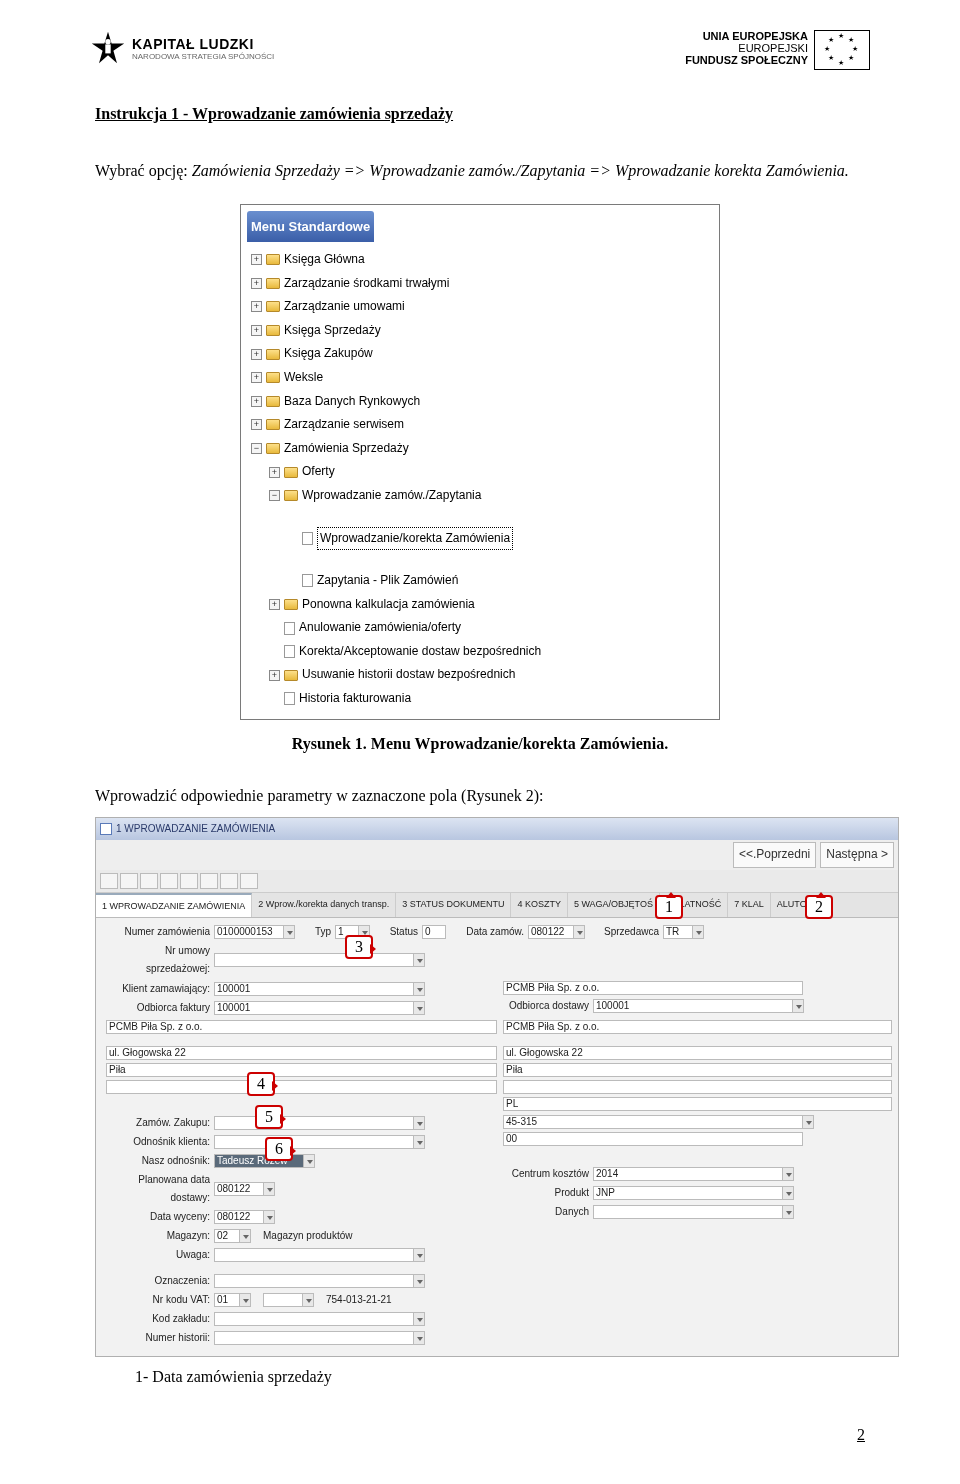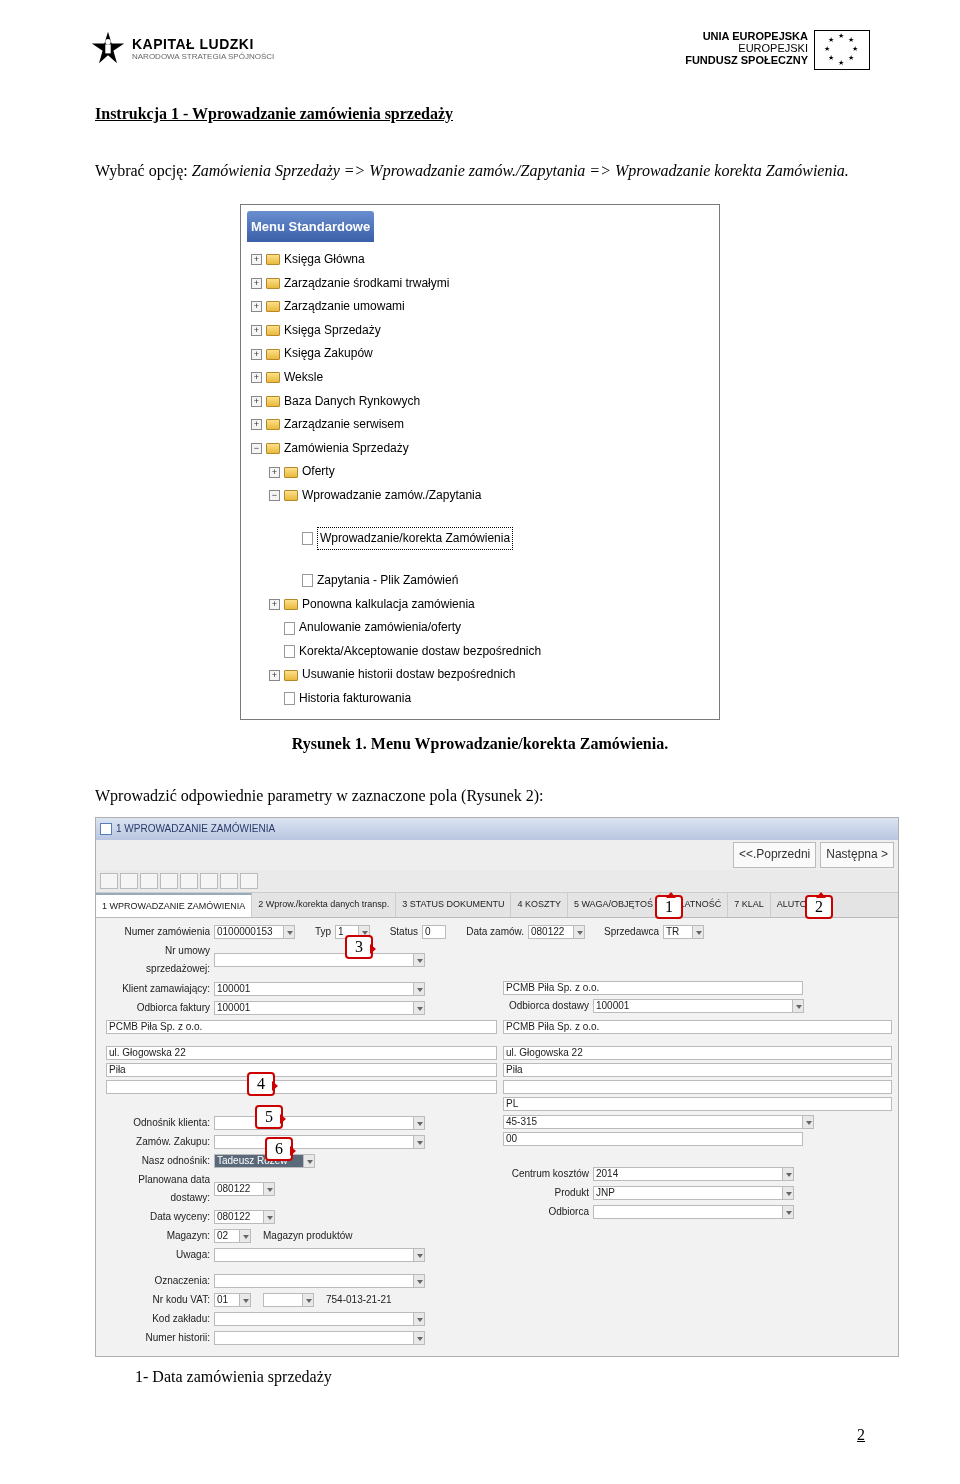--- a/index.html
+++ b/index.html
@@ -385,30 +385,30 @@
                 <span class="fld" style="margin-left:6px;width:360px"></span>
               </div>
             <div class="row line-wide">
                 <span class="fld" style="margin-left:6px;width:360px">PL</span>
               </div>
           </div>
         </div>
         <div class="half">
           <div class="col">
             <div class="row">
+                <span class="lbl">Zamów. Zakupu:</span>
+                <span class="fld" style="width:200px"></span>
+                <span class="dd"></span>
+              </div>
+            <div class="row">
                 <span class="lbl">Odnośnik klienta:</span>
                 <span class="fld" style="width:200px"></span>
                 <span class="dd"></span>
               </div>
             <div class="row">
-                <span class="lbl">Zamów. Zakupu:</span>
-                <span class="fld" style="width:200px"></span>
-                <span class="dd"></span>
-              </div>
-            <div class="row">
                 <span class="lbl">Nasz odnośnik:</span>
                 <span class="fld dark" style="width:90px">Tadeusz Różew</span>
                 <span class="dd"></span>
               </div>
             <div class="row">
                 <span class="lbl">Planowana data dostawy:</span>
                 <span class="fld" style="width:50px">080122</span>
                 <span class="dd"></span>
               </div>
             <div class="row">
@@ -442,21 +442,21 @@
                 <span class="rlbl" style="width:96px">Centrum kosztów</span>
                 <span class="fld" style="width:190px">2014</span>
                 <span class="dd"></span>
               </div>
             <div class="row">
                 <span class="rlbl" style="width:96px">Produkt</span>
                 <span class="fld" style="width:190px">JNP</span>
                 <span class="dd"></span>
               </div>
             <div class="row">
-                <span class="rlbl" style="width:96px">Odbiorca</span>
+                <span class="rlbl" style="width:96px">Danych</span>
                 <span class="fld" style="width:190px"></span>
                 <span class="dd"></span>
               </div>
           </div>
         </div>
         <div style="height:6px"></div>
         <div class="row">
             <span class="lbl">Oznaczenia:</span>
             <span class="fld" style="width:200px"></span>
             <span class="dd"></span>

